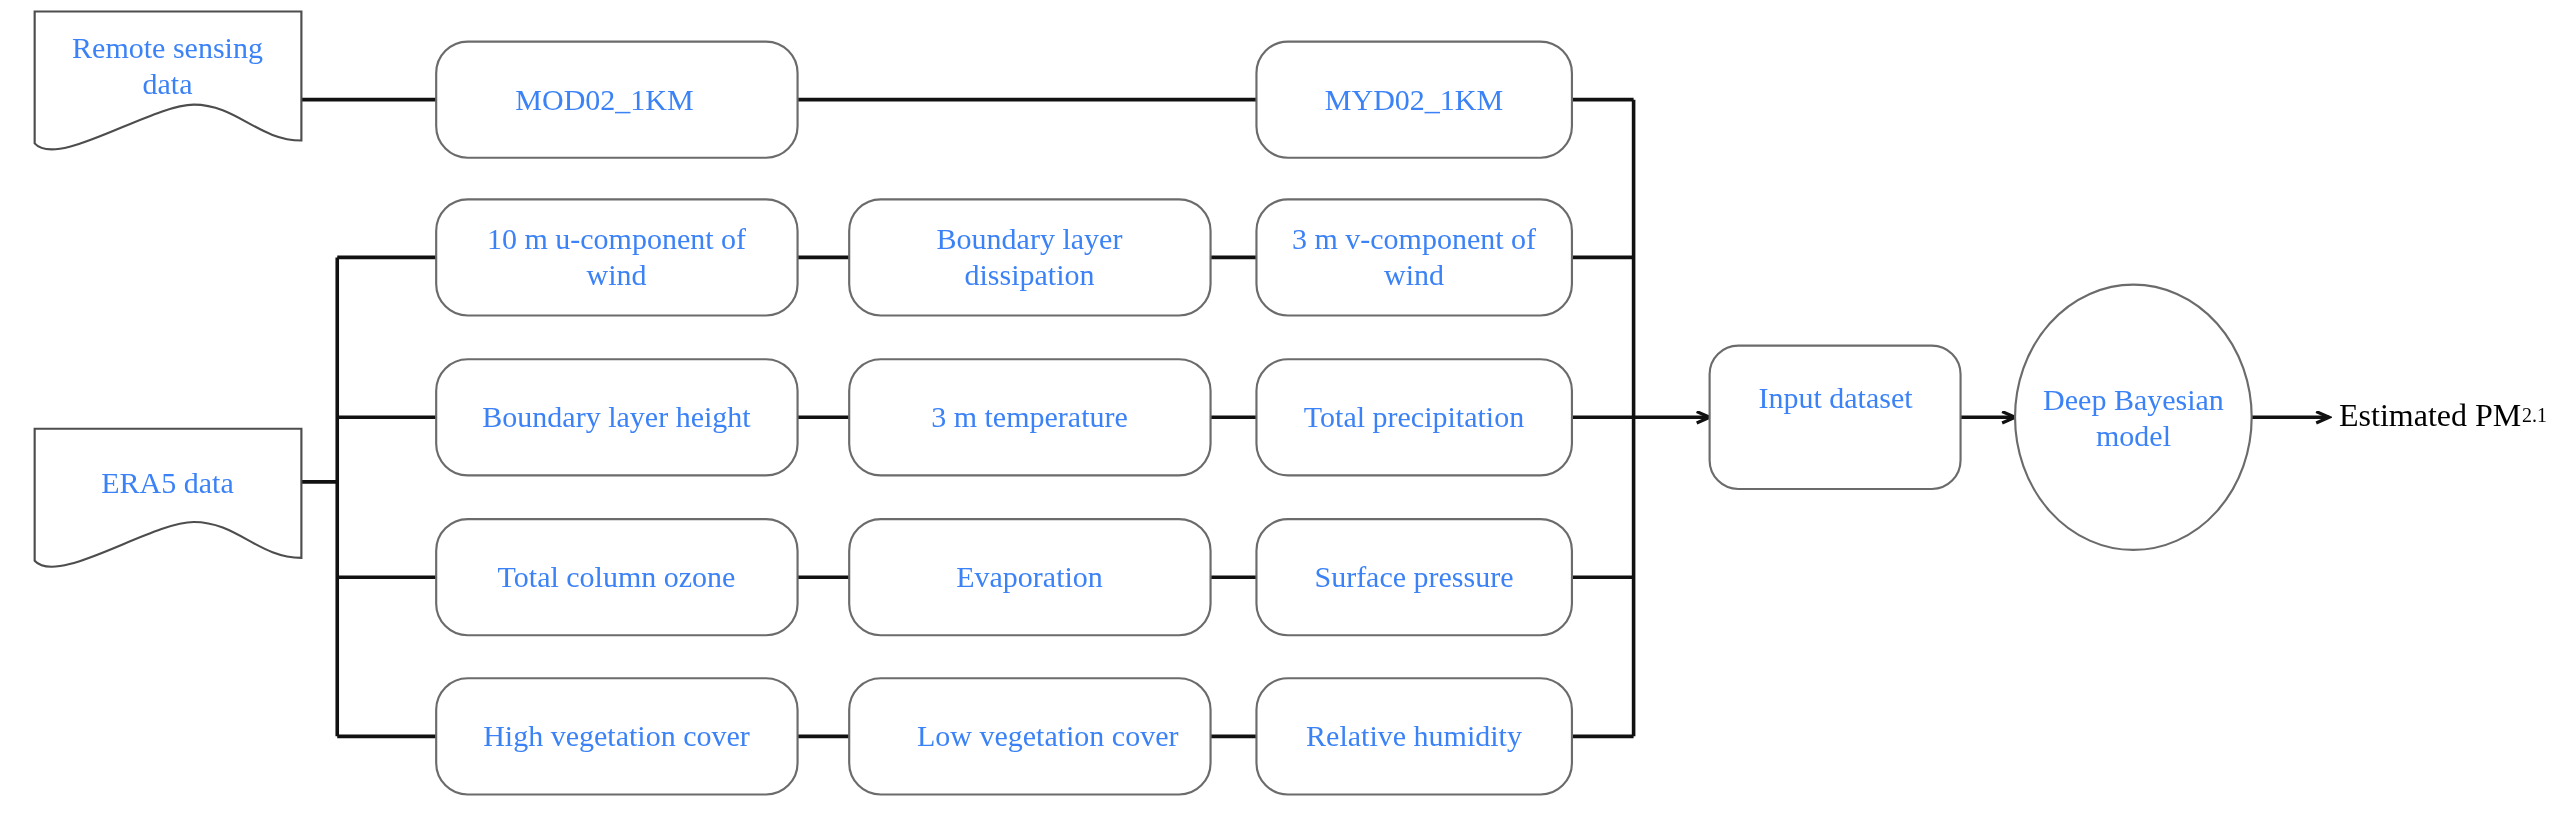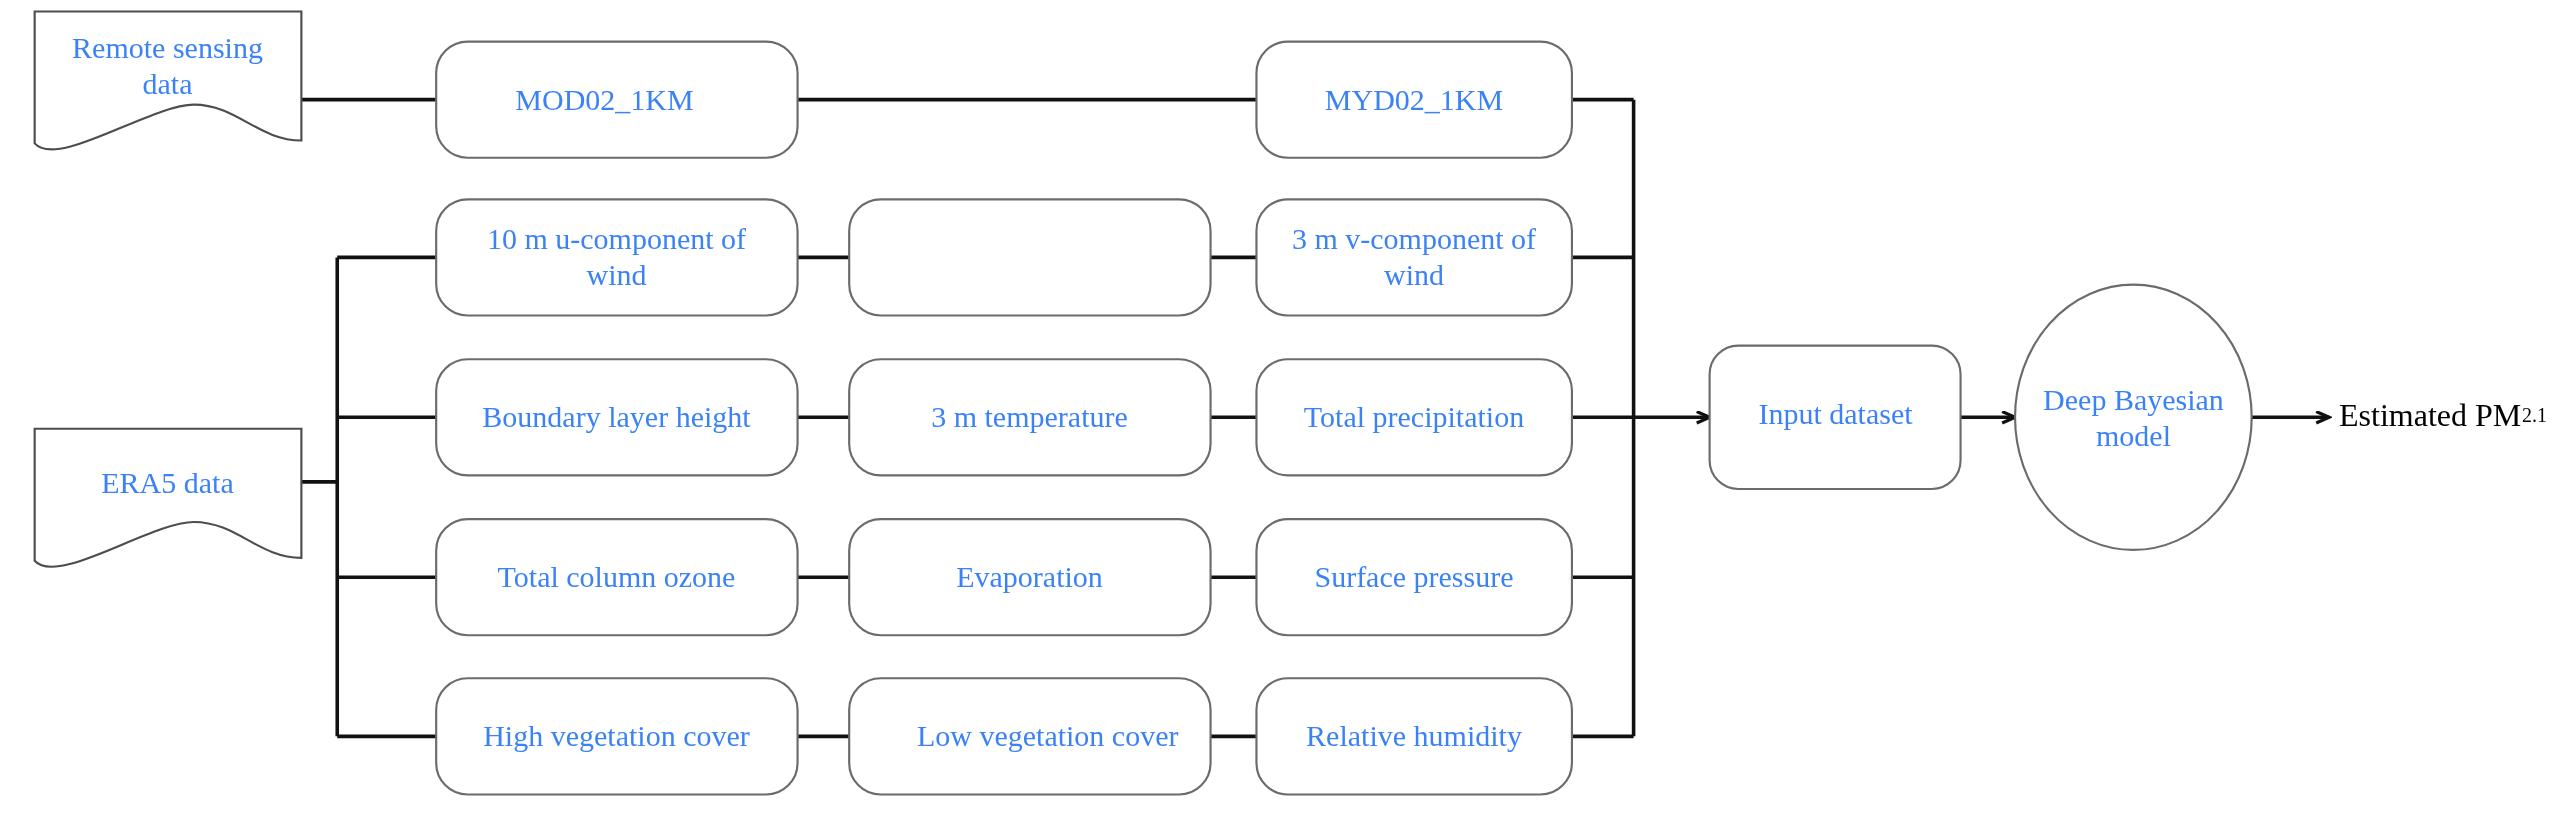--- a/index.html
+++ b/index.html
@@ -151,36 +151,38 @@
   <div class="node-label two-line" style="left:34px; top:11.5px; width:267px; height:108px;">Remote sensing
 data</div>
 
   <div class="node-label" style="left:34px; top:429px; width:267px; height:108px;">ERA5 data</div>
 
   <div class="node-label" style="left:424px; top:42px; width:361px; height:116px;">MOD02_1KM</div>
   <div class="node-label" style="left:1256px; top:42px; width:316px; height:116px;">MYD02_1KM</div>
 
   <div class="node-label two-line" style="left:436px; top:199px; width:361px; height:116px;">10 m u-component of
 wind</div>
+  <div class="node-label two-line" style="left:849px; top:199px; width:361px; height:116px;">Boundary layer
+dissipation</div>
   <div class="node-label two-line" style="left:1256px; top:199px; width:316px; height:116px;">3 m v-component of
 wind</div>
 
   <div class="node-label" style="left:436px; top:359px; width:361px; height:116px;">Boundary layer height</div>
   <div class="node-label" style="left:849px; top:359px; width:361px; height:116px;">3 m temperature</div>
   <div class="node-label" style="left:1256px; top:359px; width:316px; height:116px;">Total precipitation</div>
 
   <div class="node-label" style="left:436px; top:519px; width:361px; height:116px;">Total column ozone</div>
   <div class="node-label" style="left:849px; top:519px; width:361px; height:116px;">Evaporation</div>
   <div class="node-label" style="left:1256px; top:519px; width:316px; height:116px;">Surface pressure</div>
 
   <div class="node-label" style="left:436px; top:678px; width:361px; height:116px;">High vegetation cover</div>
   <div class="node-label" style="left:849px; top:678px; width:361px; height:116px;padding-left:45px;">Low vegetation cover</div>
   <div class="node-label" style="left:1256px; top:678px; width:316px; height:116px;">Relative humidity</div>
 
-  <div class="node-label" style="left:1710px; top:342px; width:251px; height:143px;">Input dataset</div>
+  <div class="node-label" style="left:1710px; top:326px; width:251px; height:143px;">Input dataset</div>
 
   <div class="node-label two-line" style="left:2015px; top:346px; width:237px; height:143px;">Deep Bayesian
 model</div>
 
   <div class="output-label" style="left:2339px; top:397px;">
     <span>Estimated PM</span>
       <span class="sub">2.1</span>
   </div>
 
   <div class="hit" style="left:34px;  top:11.5px;  width:267px; height:165px;"></div>

